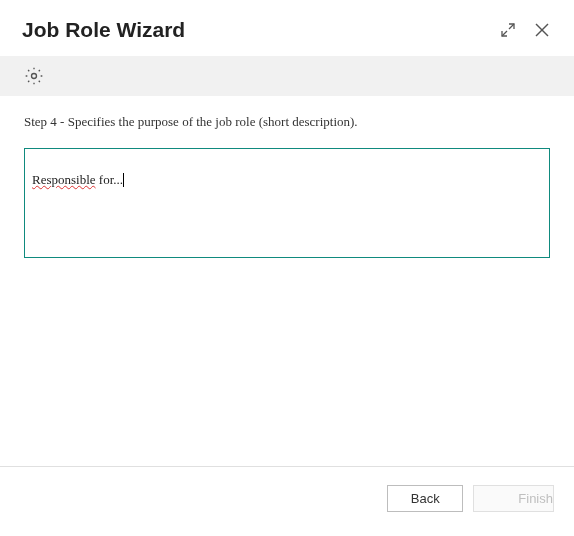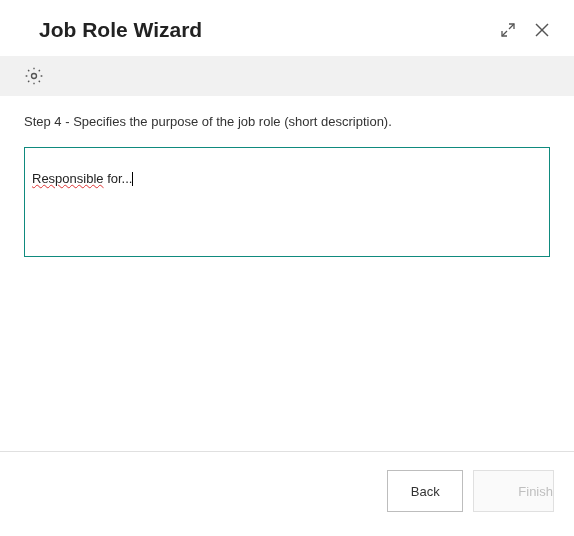--- a/index.html
+++ b/index.html
@@ -17,21 +17,21 @@
     .dialog {
       width: 574px;
       height: 536px;
       display: flex;
       flex-direction: column;
       background: #fff;
     }
     .header {
       display: flex;
       align-items: center;
-      padding: 18px 22px 10px 39px;
+      padding: 18px 22px 10px 22px;
     }
     .title {
       font-size: 21px;
       font-weight: 600;
       color: #222;
       flex: 1;
     }
     .hdr-icons {
       display: flex;
       gap: 14px;
@@ -53,20 +53,21 @@
       display: flex;
       align-items: center;
       padding: 0 22px;
       margin-top: 4px;
     }
     .content {
       padding: 18px 24px 0 24px;
       flex: 1;
       display: flex;
       flex-direction: column;
+      font-family: Liberation Serif, serif;
     }
     .step-label {
       font-size: 13px;
       color: #333;
       margin-bottom: 18px;
     }
     .spellcheck-text {
       text-decoration-line: underline;
       text-decoration-style: wavy;
       text-decoration-color: #d33;
@@ -94,21 +95,21 @@
     }
     .footer {
       border-top: 1px solid #e0e0e0;
       padding: 18px 20px 24px 20px;
       display: flex;
       justify-content: flex-end;
       gap: 10px;
     }
     .btn {
       min-width: 76px;
-      height: 42px;
+      height: 27px;
       font-size: 13px;
       font-family: inherit;
       border: 1px solid #bdbdbd;
       background: #fff;
       color: #333;
       cursor: pointer;
     }
     .btn.primary {
       background: #0f8a7e;
       border: 1px solid #0f8a7e;

